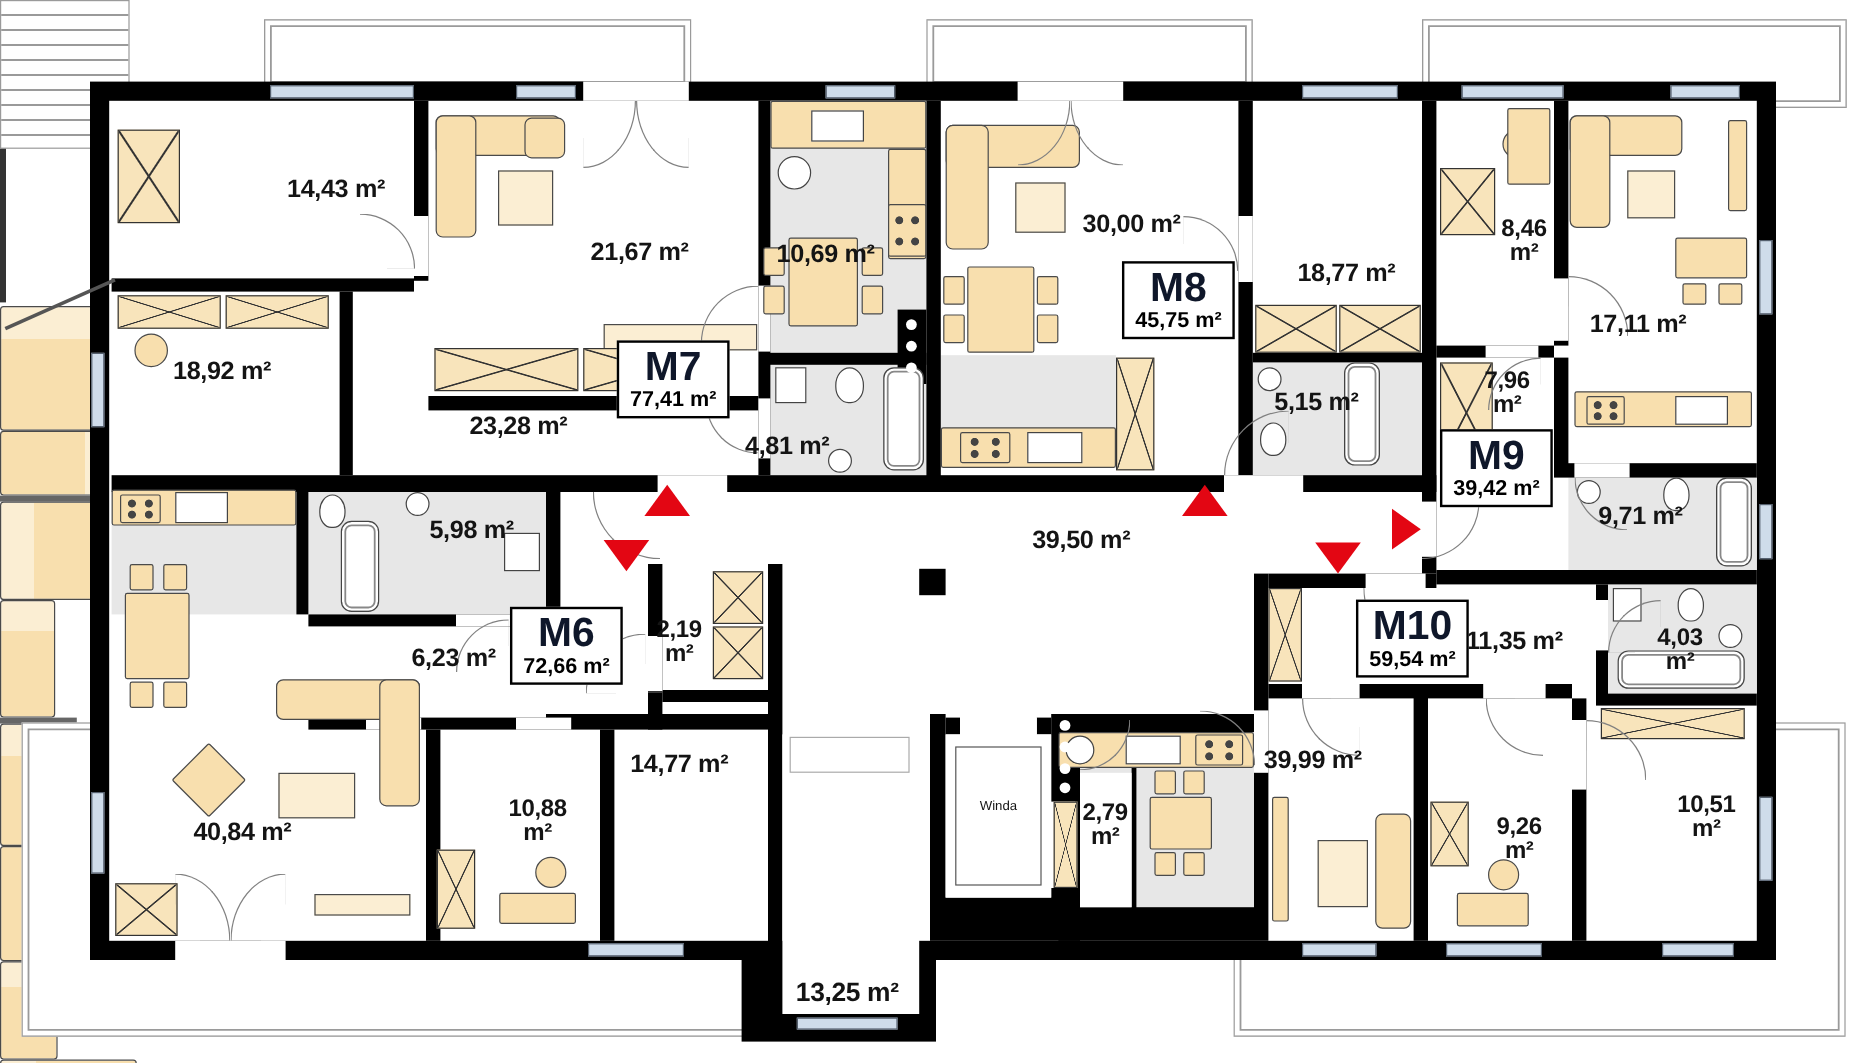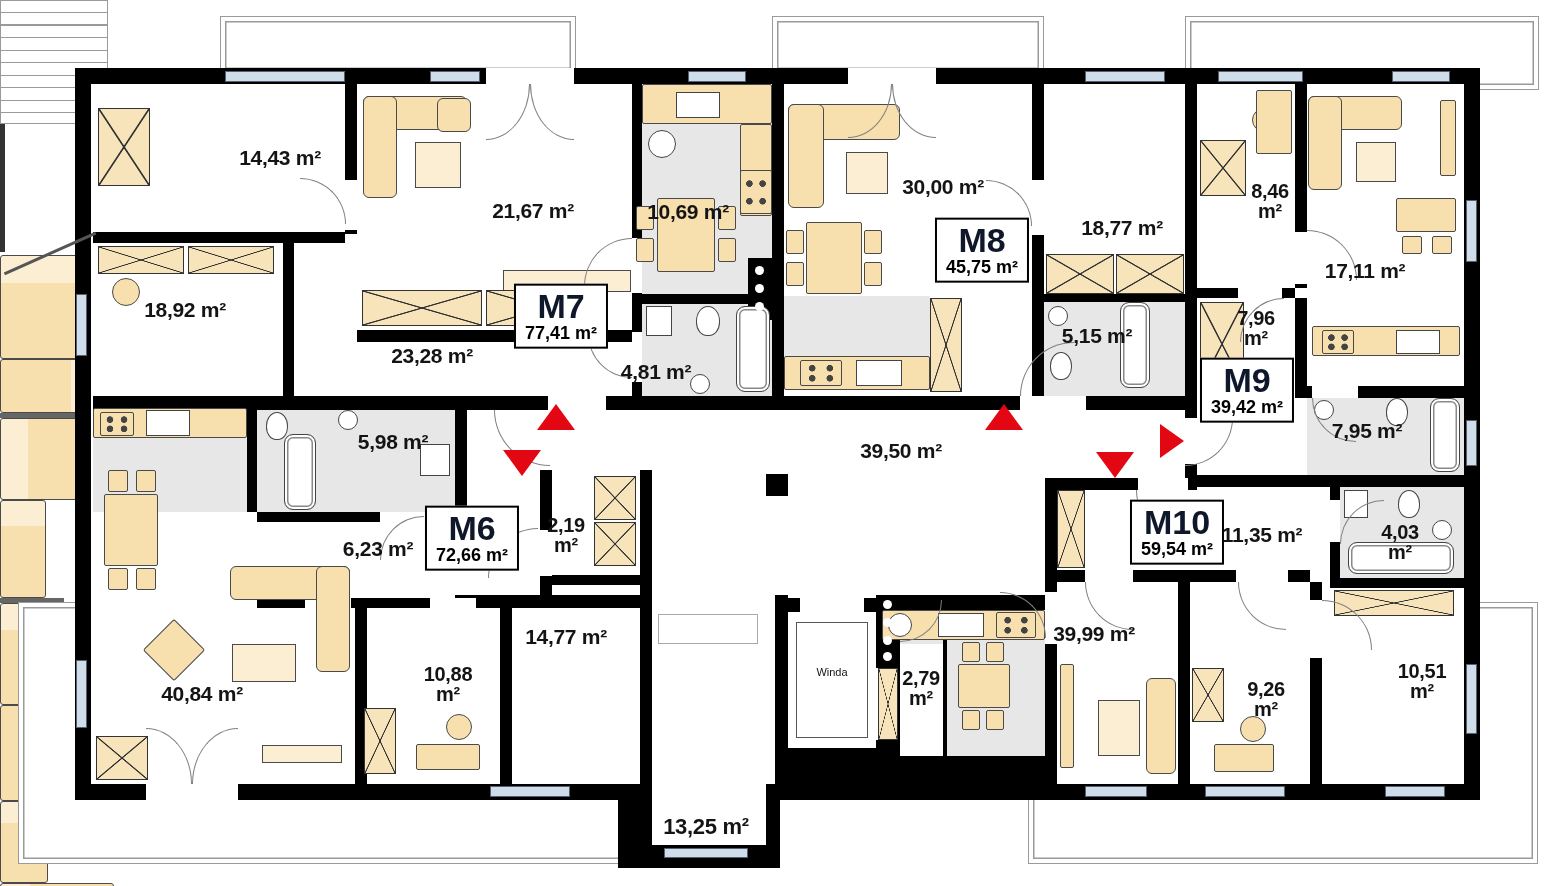--- a/index.html
+++ b/index.html
@@ -343,21 +343,21 @@
   <div class="lbl" style="left:688px;top:212px;">10,69 m²</div>
   <div class="lbl" style="left:185px;top:310px;">18,92 m²</div>
   <div class="lbl" style="left:432px;top:356px;">23,28 m²</div>
   <div class="lbl" style="left:656px;top:352px;margin-top:20px;">4,81 m²</div>
   <div class="lbl" style="left:943px;top:187px;">30,00 m²</div>
   <div class="lbl" style="left:1122px;top:228px;">18,77 m²</div>
   <div class="lbl" style="left:1097px;top:336px;">5,15 m²</div>
   <div class="lbl sm" style="left:1270px;top:201px;">8,46 m²</div>
   <div class="lbl" style="left:1365px;top:271px;">17,11 m²</div>
   <div class="lbl sm" style="left:1256px;top:328px;">7,96 m²</div>
-  <div class="lbl" style="left:1367px;top:431px;">7,95 m²</div>
+  <div class="lbl" style="left:1367px;top:431px;">9,71 m²</div>
   <div class="lbl" style="left:393px;top:442px;">5,98 m²</div>
   <div class="lbl" style="left:378px;top:549px;">6,23 m²</div>
   <div class="lbl sm" style="left:566px;top:535px;">2,19 m²</div>
   <div class="lbl" style="left:202px;top:694px;">40,84 m²</div>
   <div class="lbl sm" style="left:448px;top:684px;">10,88 m²</div>
   <div class="lbl" style="left:566px;top:637px;">14,77 m²</div>
   <div class="lbl" style="left:1262px;top:535px;">11,35 m²</div>
   <div class="lbl sm" style="left:1400px;top:542px;">4,03 m²</div>
   <div class="lbl" style="left:1094px;top:634px;">39,99 m²</div>
   <div class="lbl sm" style="left:921px;top:688px;">2,79 m²</div>

